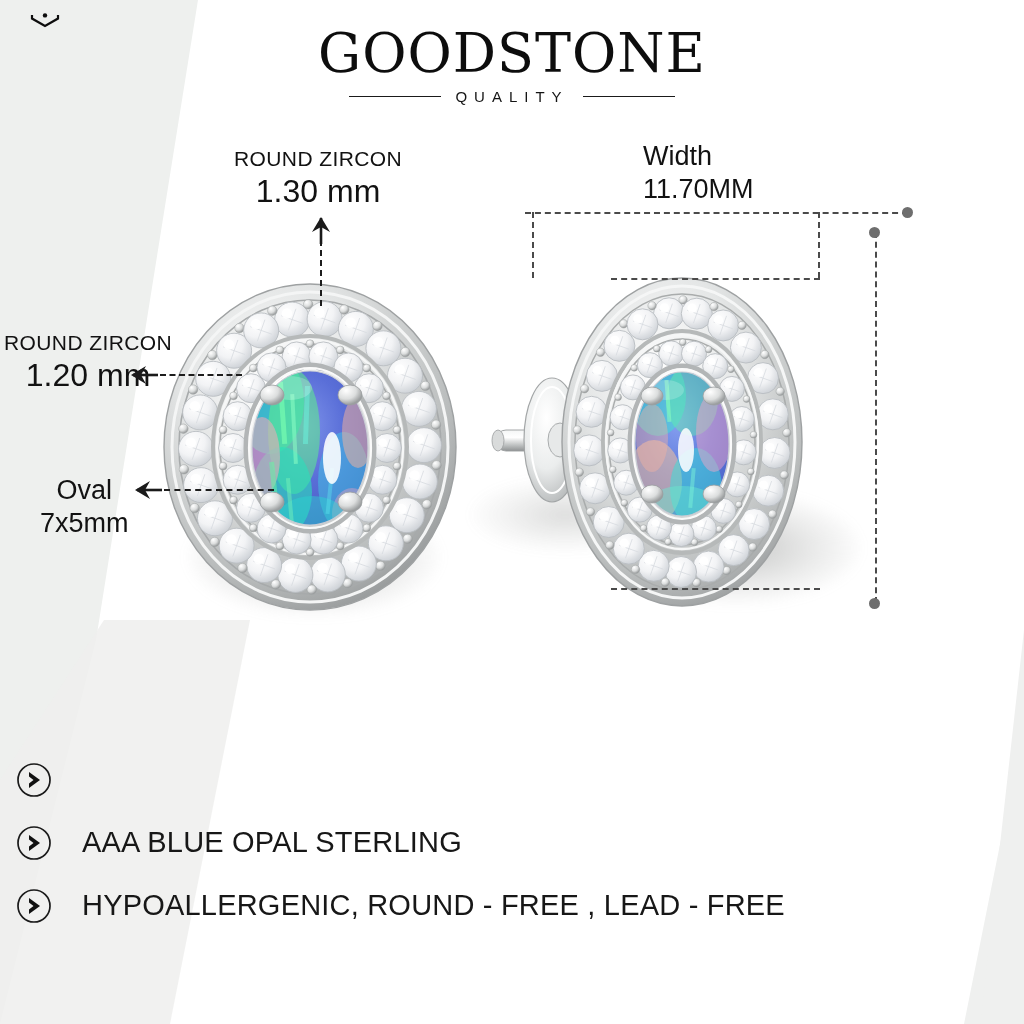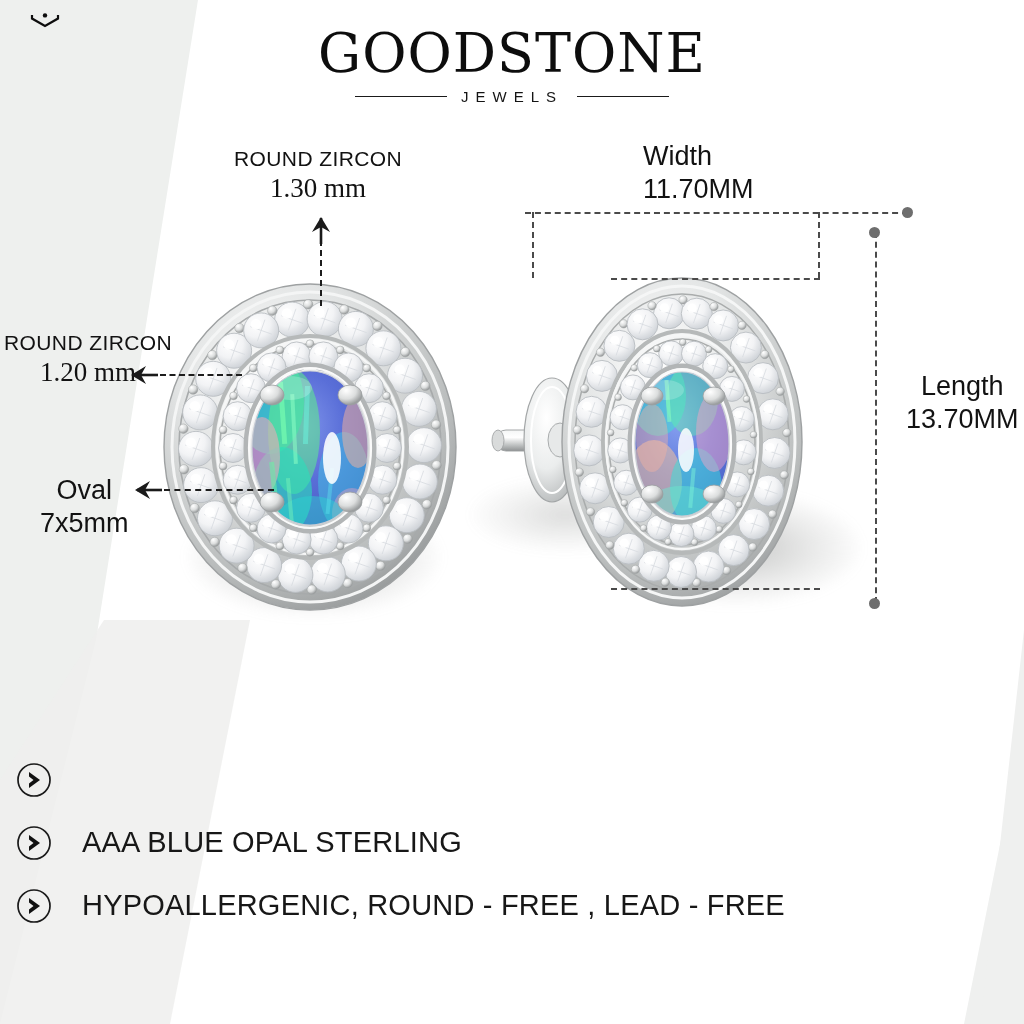--- a/index.html
+++ b/index.html
@@ -94,21 +94,21 @@
 
   
   .anno {
     position: absolute;
     color: #121212;
     line-height: 1.22;
     white-space: nowrap;
   }
   .anno .l1, .anno .l2 { display: block; }
   .anno-caps .l1 { font-size: 21px; letter-spacing: .4px; }
-  .anno-caps .l2 { font-size: 27px; font-family: Liberation Serif, serif; }
+  .anno-caps .l2 { font-size: 32px; }
   .anno-mixed .l1 { font-size: 27px; }
   .anno-mixed .l2 { font-size: 27px; }
 
   #anno-top-zircon   { left: 234px; top: 146px; text-align: center; }
   #anno-left-zircon  { left: 4px;   top: 330px; text-align: center; }
   #anno-oval         { left: 40px;  top: 474px; text-align: center; }
   #anno-width        { left: 643px; top: 140px; text-align: left; }
   #anno-length       { left: 906px; top: 370px; text-align: center; }
 
   
@@ -184,21 +184,21 @@
   <div class="bg-panel" id="bg-right-wedge"></div>
 
   <div id="logo">
     <div id="logo-wordmark">GOODSTONE</div>
     <svg id="crown-icon" viewBox="0 0 30 15">
       <path d="M2 2 L2 5.5 L15 13 L28 5.5 L28 2" fill="none" stroke="#0d0d0d" stroke-width="2.2"></path>
       <circle cx="15" cy="2.4" r="2.2" fill="#0d0d0d"></circle>
     </svg>
     <div id="logo-sub">
       <span class="rule"></span>
-      <span id="logo-subtext">JEWELS</span>
+      <span id="logo-subtext">QUALITY</span>
       <span class="rule"></span>
     </div>
   </div>
 
   <div class="shadow" style="left:188px; top:498px; width:252px; height:118px;"></div>
   <div class="shadow" style="left:612px; top:492px; width:248px; height:112px;"></div>
   <div class="shadow" style="left:470px; top:478px; width:190px; height:74px; opacity:.6;"></div>
 
   <svg class="earring" style="left:162px; top:282px;" width="296" height="330" viewBox="0 0 296 330">
     <defs>
@@ -886,24 +886,20 @@
   <div class="dot" style="left:902px; top:207px;"></div>
 
   <div class="dim-v" style="left:532px; top:212px; height:66px;"></div>
 
   <div class="dim-v" style="left:818px; top:212px; height:66px;"></div>
 
   <div class="dim-h" style="left:611px; top:278px; width:209px;"></div>
 
   <div class="dim-h" style="left:611px; top:588px; width:209px;"></div>
 
-  <div class="anno anno-mixed" id="anno-length">
-    <span class="l1">Length</span>
-    <span class="l2">13.70MM</span>
-  </div>
   <div class="dim-v" style="left:875px; top:232px; height:371px;"></div>
   <div class="dot" style="left:869px; top:227px;"></div>
   <div class="dot" style="left:869px; top:598px;"></div>
 
   <div id="features">
 
     <div class="feature-row">
       <svg class="feature-icon" viewBox="0 0 36 36">
         <circle cx="18" cy="18" r="16" fill="none" stroke="#1a1a1a" stroke-width="1.7"></circle>
         <path d="M13 10 L24 18 L13 26 L13 21.5 L17.5 18 L13 14.5 Z" fill="#111111"></path>

